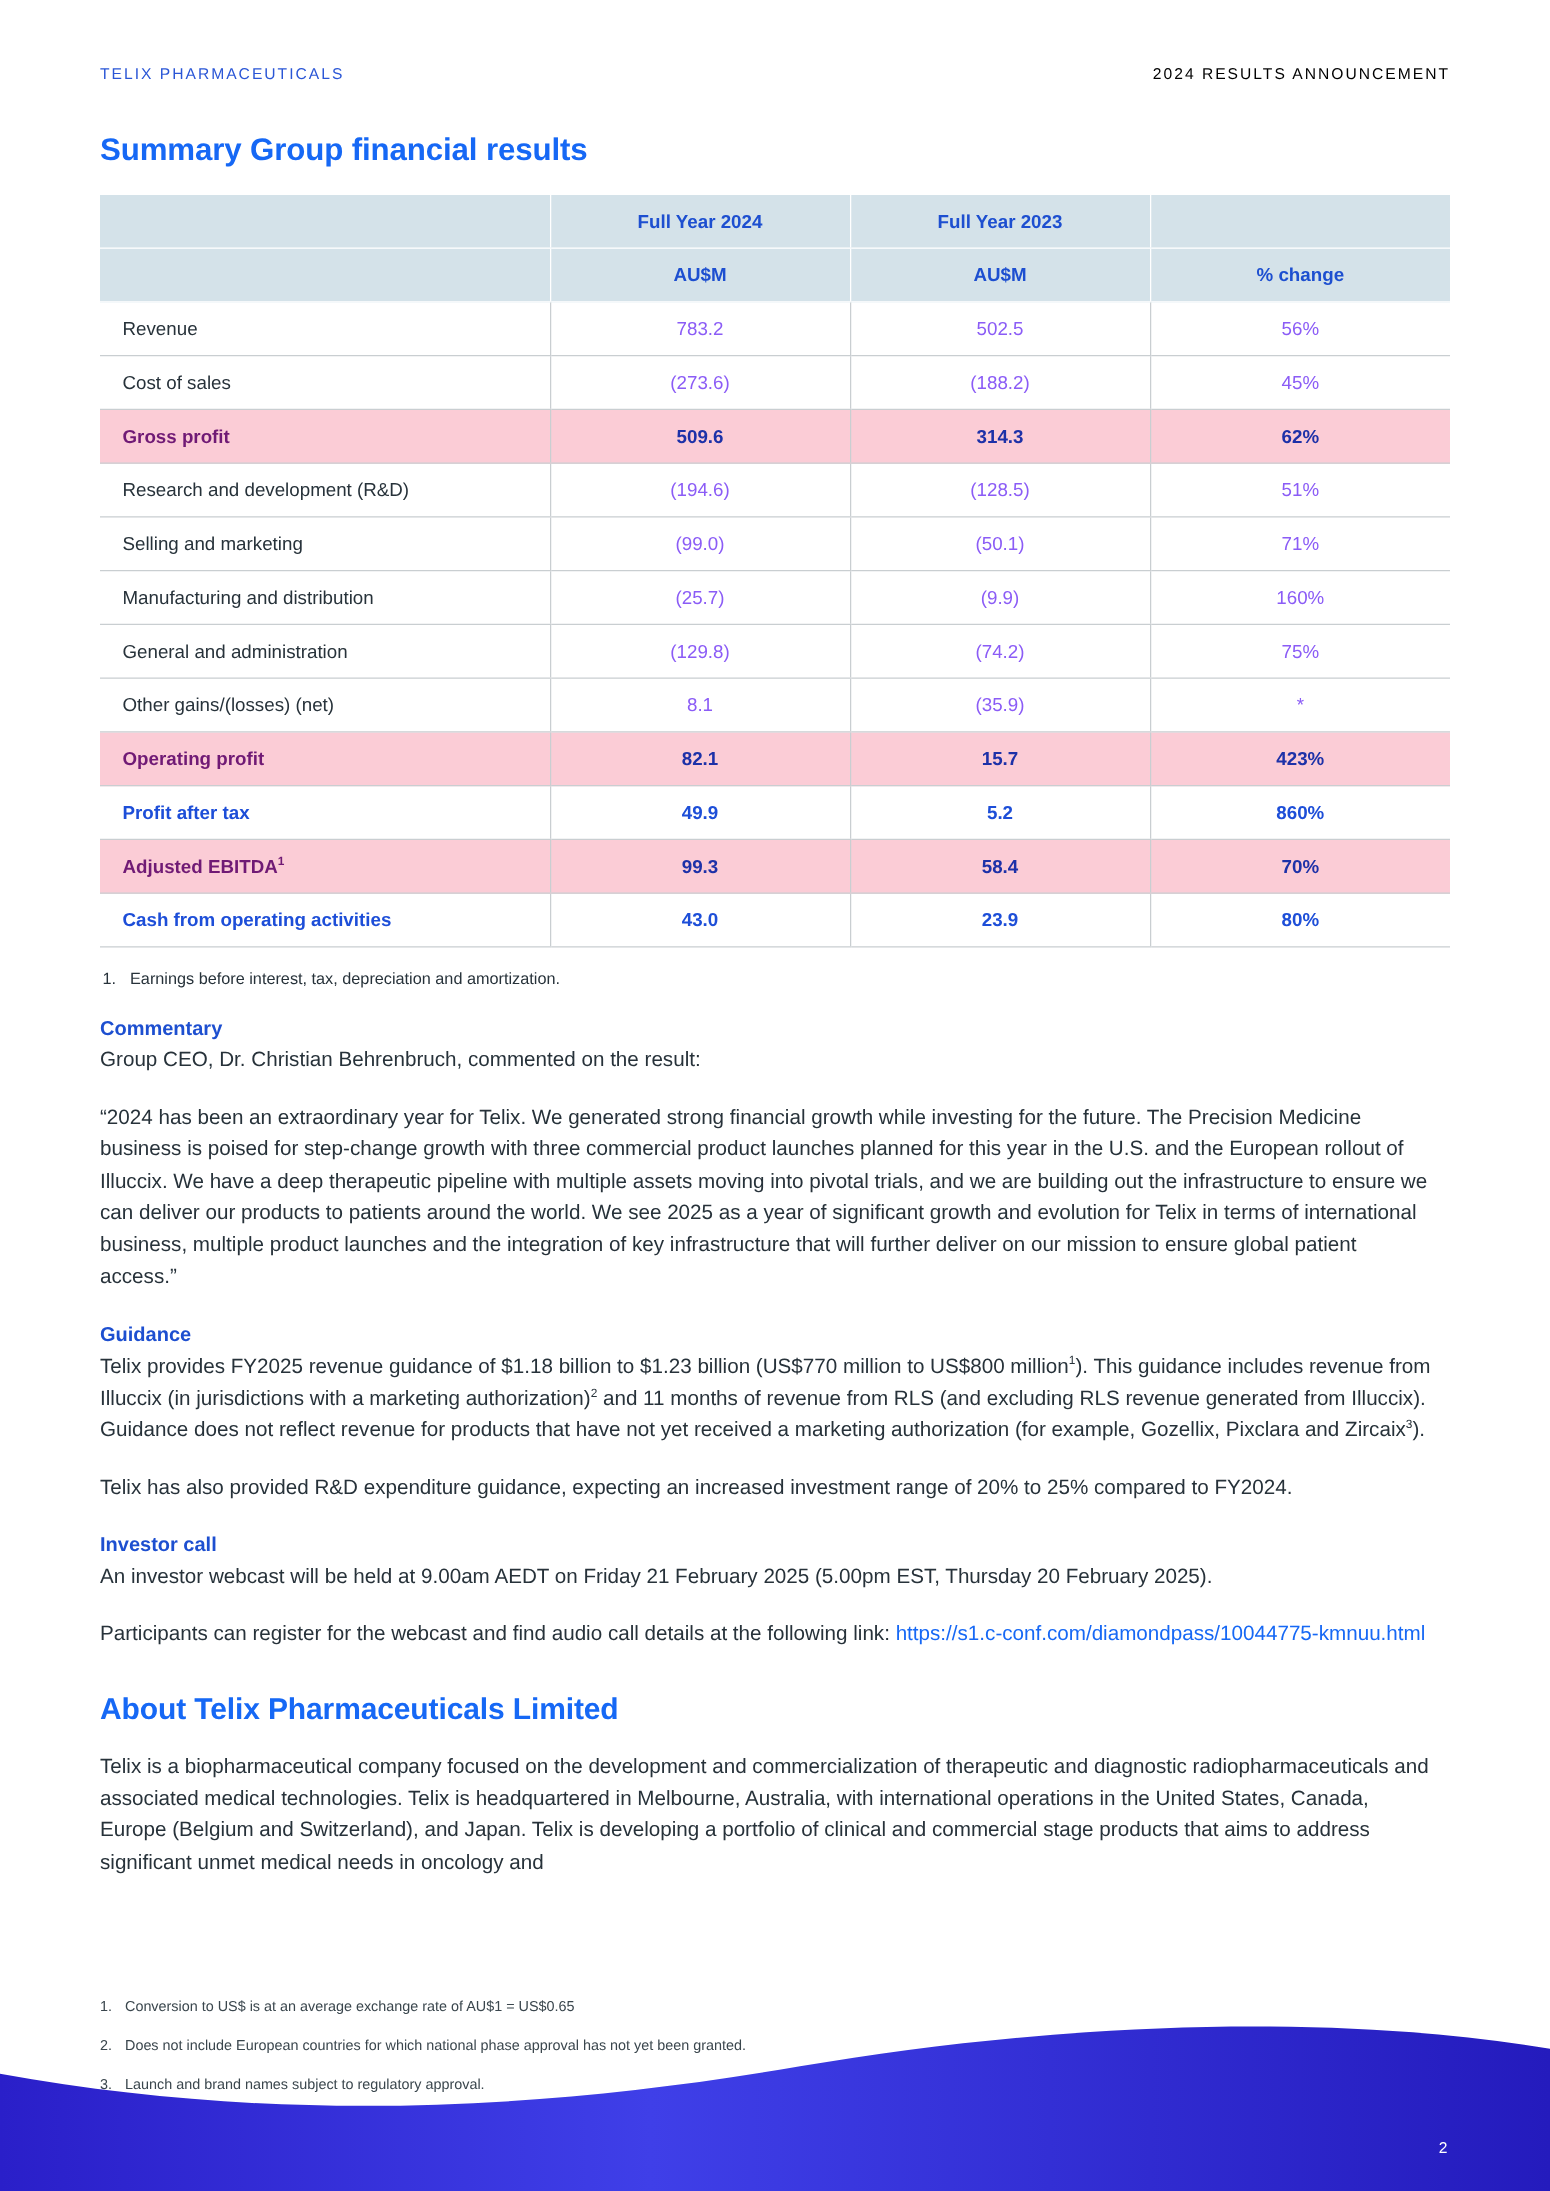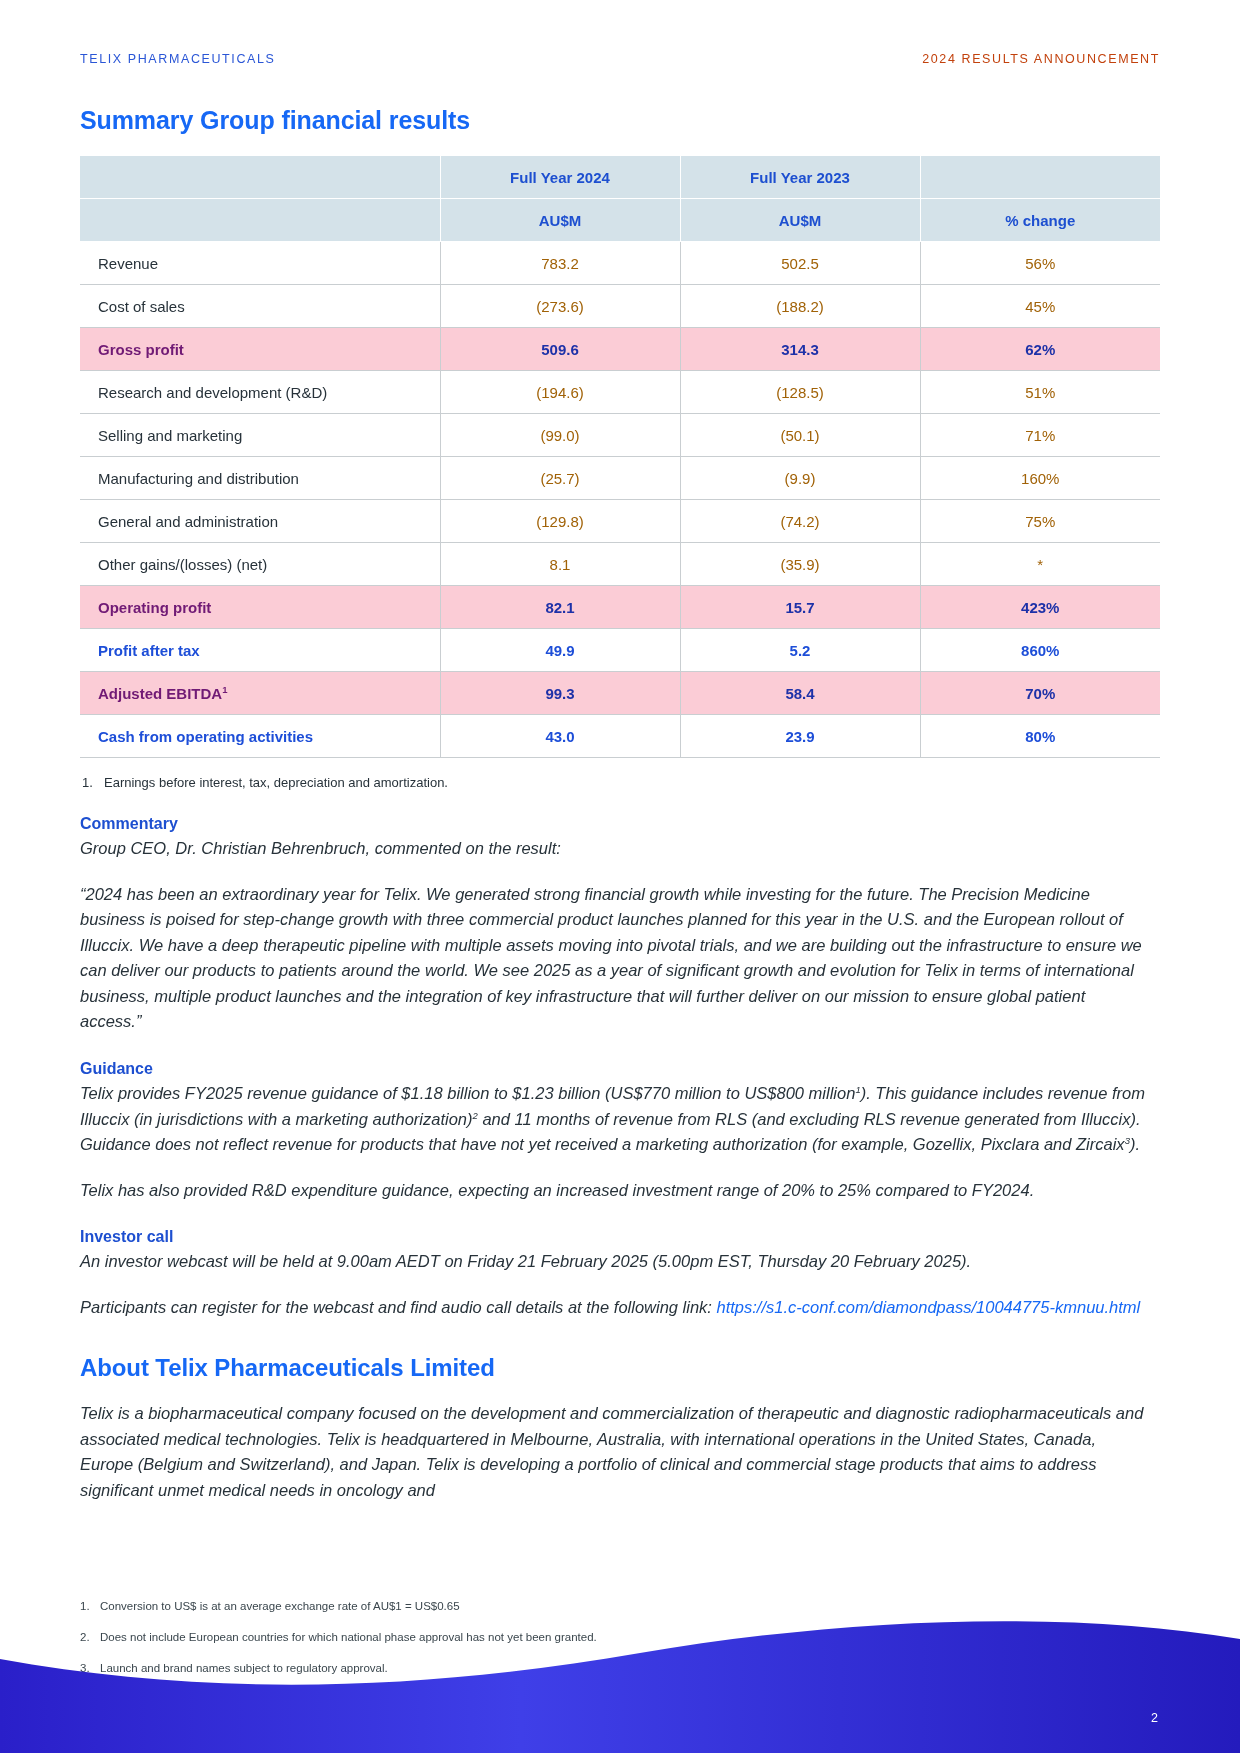--- a/index.html
+++ b/index.html
@@ -27,21 +27,21 @@
   .running-header {
     display: flex;
     justify-content: space-between;
     align-items: baseline;
     padding-top: 52px;
     font-size: 12.5px;
     letter-spacing: 1.6px;
     color: #2a56d6;
     font-weight: 400;
   }
-  .running-header .rh-right { color: #c2410c; }
+  .running-header .rh-right { color: #000000; }
 
   
   h1.section-title {
     font-size: 25px;
     line-height: 1.2;
     color: #1668f5;
     font-weight: 700;
     margin: 39px 0 21px 0;
     letter-spacing: -0.1px;
   }
@@ -90,21 +90,21 @@
     border-bottom: 1px solid #c9ced1;
   }
   tbody tr td.lbl {
     text-align: left;
     padding-left: 18px;
     color: #27323a;
     font-size: 15px;
   }
   tbody tr td.num {
     text-align: center;
-    color: #a16207;
+    color: #8b5cf6;
     font-size: 15px;
     border-left: 1px solid #c9ced1;
   }
   tbody tr.hl td {
     background: #fbccd6;
     color: #1d31a8;
     font-weight: 700;
   }
   tbody tr.hl td.lbl { color: #701a75; }
   tbody tr.bold td {
@@ -122,21 +122,20 @@
   }
   .table-note .n-num { display: inline-block; width: 22px; }
 
   
   p.body {
     font-size: 16.5px;
     line-height: 1.55;
     color: #27323a;
     margin: 0 15px 0 0;
     max-width: 1080px;
-    font-style: italic;
   }
   p.body + p.body { margin-top: 20px; }
   .blk { margin-top: 25px; }
   a.link {
     color: #1668f5;
     text-decoration: none;
     word-break: break-all;
   }
 
   

